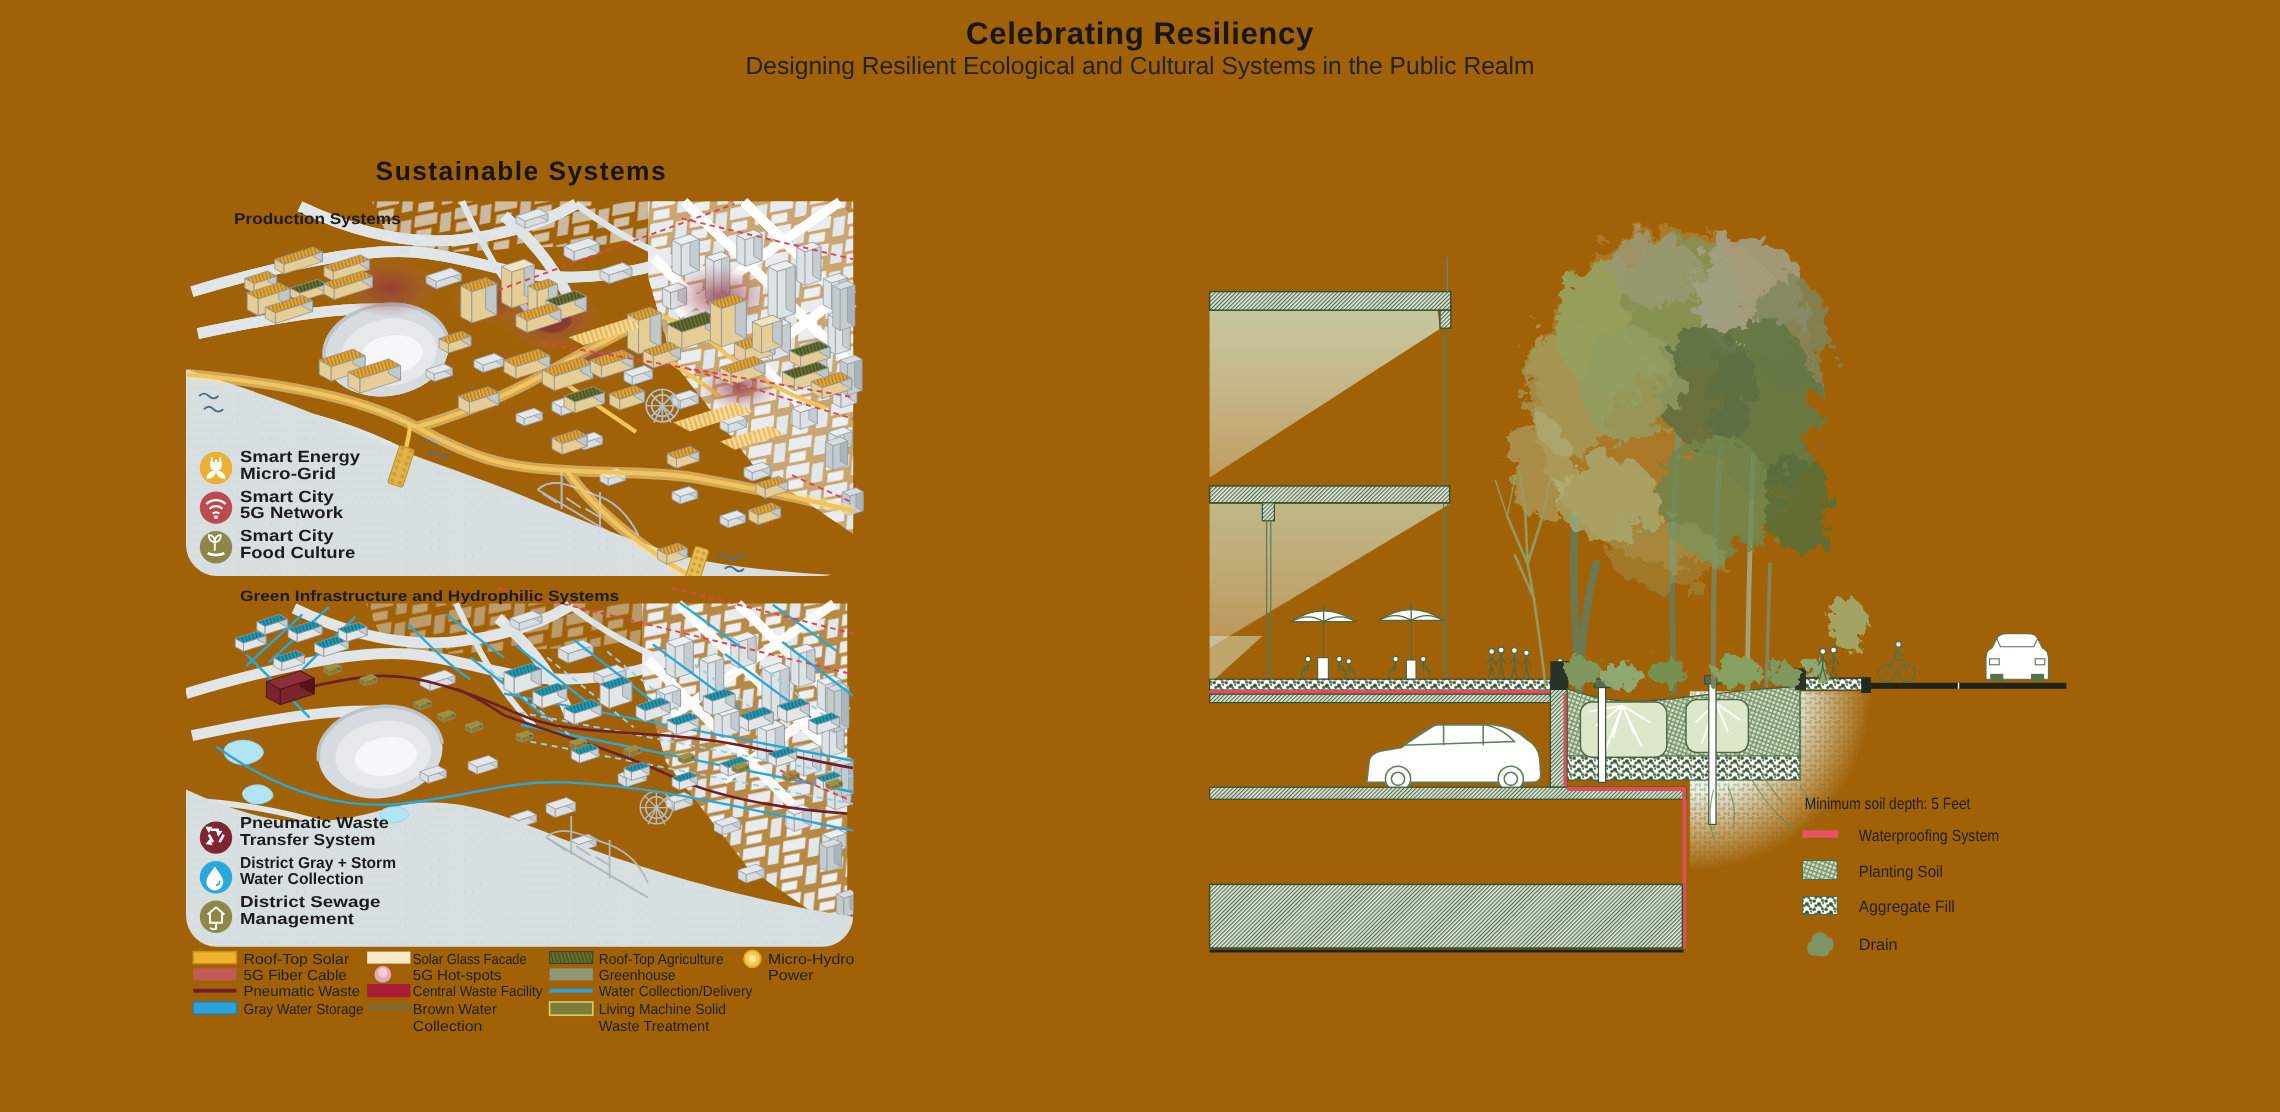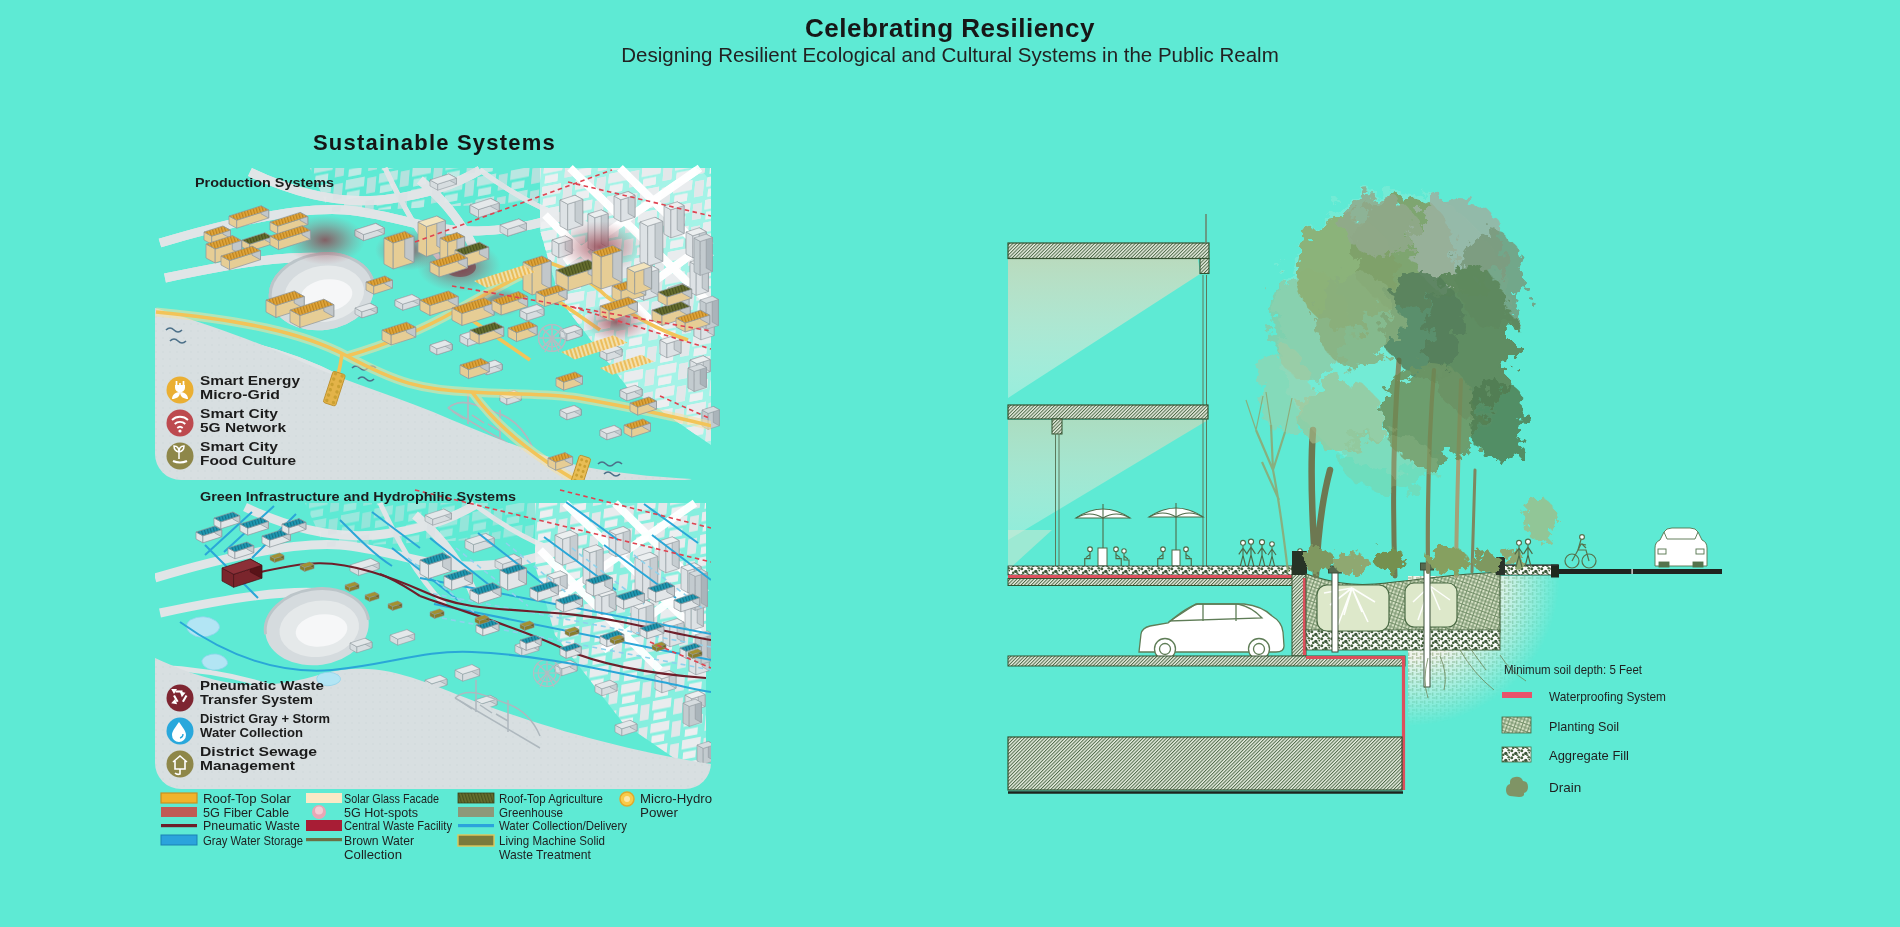--- a/index.html
+++ b/index.html
@@ -1,16 +1,16 @@
 <!DOCTYPE html>
 <html><head>
 <meta charset="utf-8">
 <style>
 html,body{margin:0;padding:0;background:#ffffff;}
-#stage{position:relative;width:1900px;height:927px;overflow:hidden;background:#5eead4;
+#stage{position:relative;width:1900px;height:927px;overflow:hidden;background:#a16207;
   font-family:"Liberation Sans",sans-serif;}
 text{font-family:"Liberation Sans",sans-serif;}
 .bt{font-weight:bold;fill:#1b1b1b;}
 </style>
 </head>
 <body>
 <div id="stage">
 <svg width="1900" height="927" viewBox="0 0 1900 927" xmlns="http://www.w3.org/2000/svg">
 <defs>
 <pattern id="orRoof" width="3" height="6" patternUnits="userSpaceOnUse" patternTransform="rotate(-17.7)">

